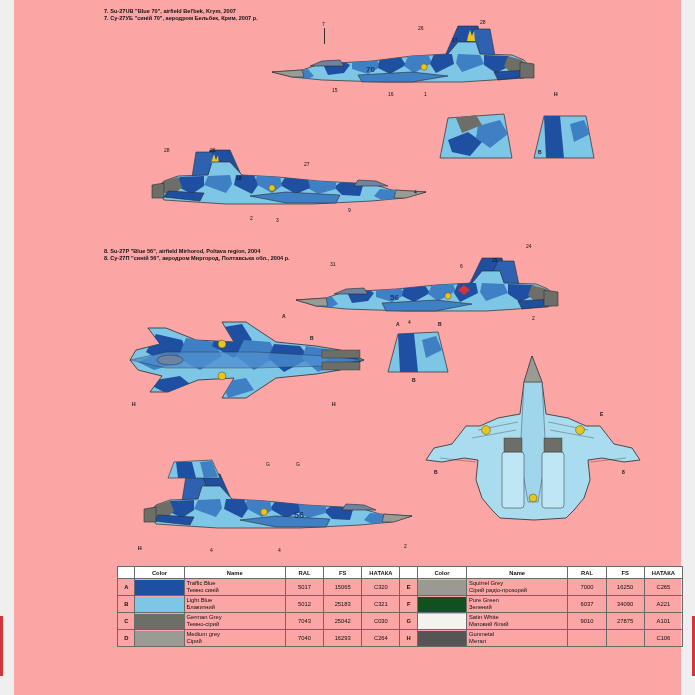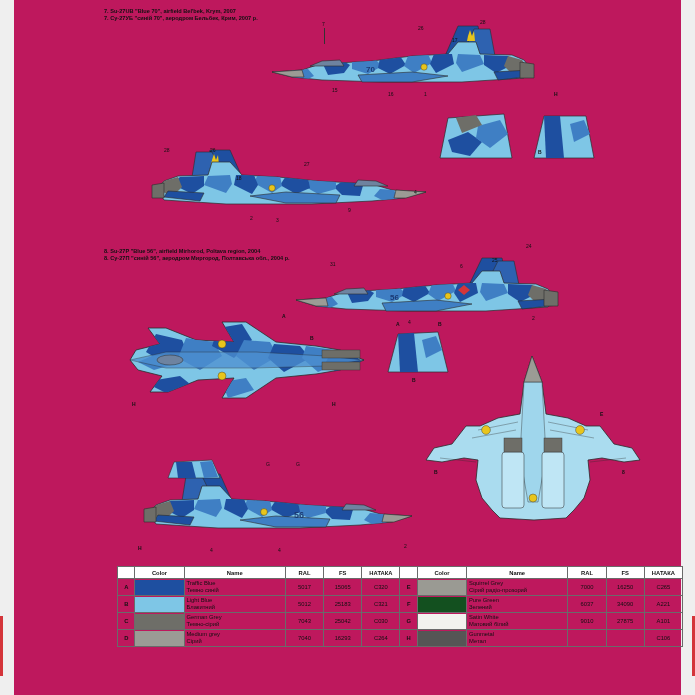--- a/index.html
+++ b/index.html
@@ -20,21 +20,21 @@
   .margin-left{left:0;}
   .margin-right{right:0;}
   .redbar-left, .redbar-right{
     position:absolute;width:3px;height:60px;background:#d4353a;
   }
   .redbar-left{left:0;top:616px;}
   .redbar-right{right:0;top:616px;}
 
   .sheet{
     position:absolute;left:14px;top:0;width:667px;height:695px;
-    background:#be185d;
+    background:#fca5a5;
   }
 
   
   .caption{
     position:absolute;
     font-size:5.6px;
     line-height:7px;
     color:#111;
     font-weight:bold;
     white-space:nowrap;

